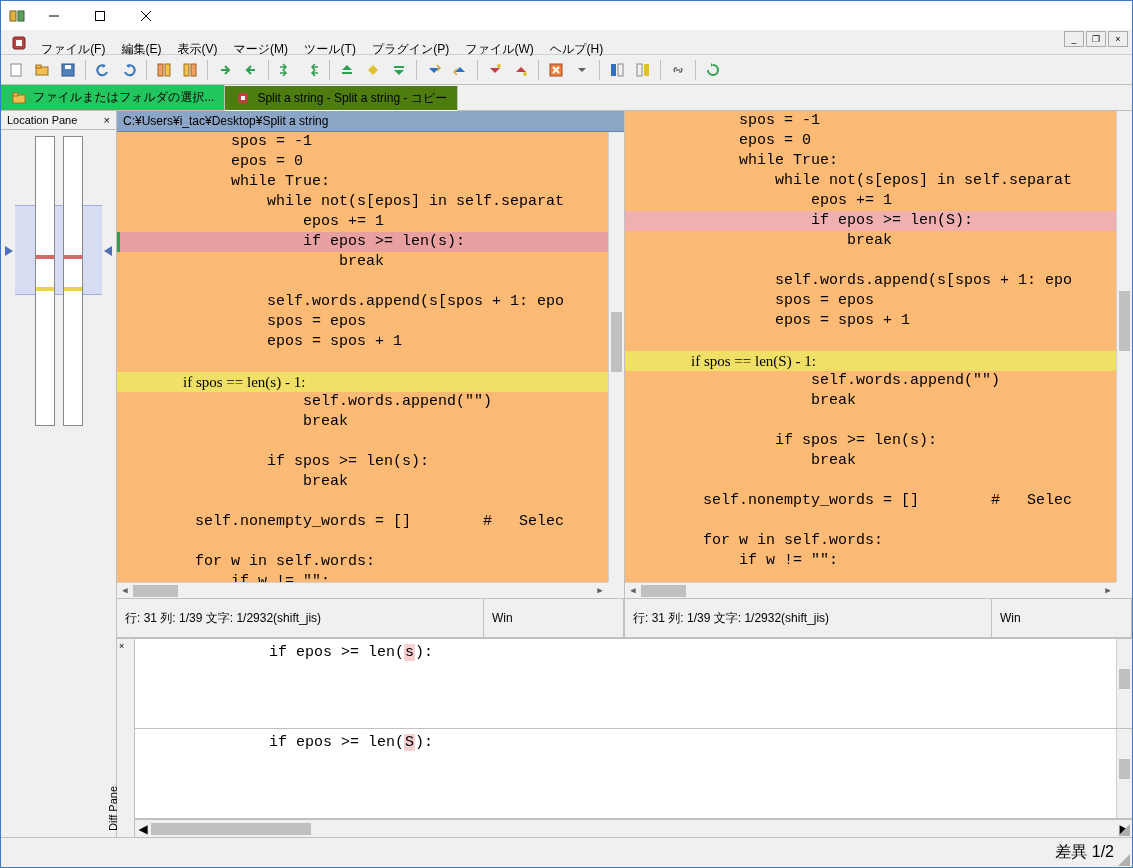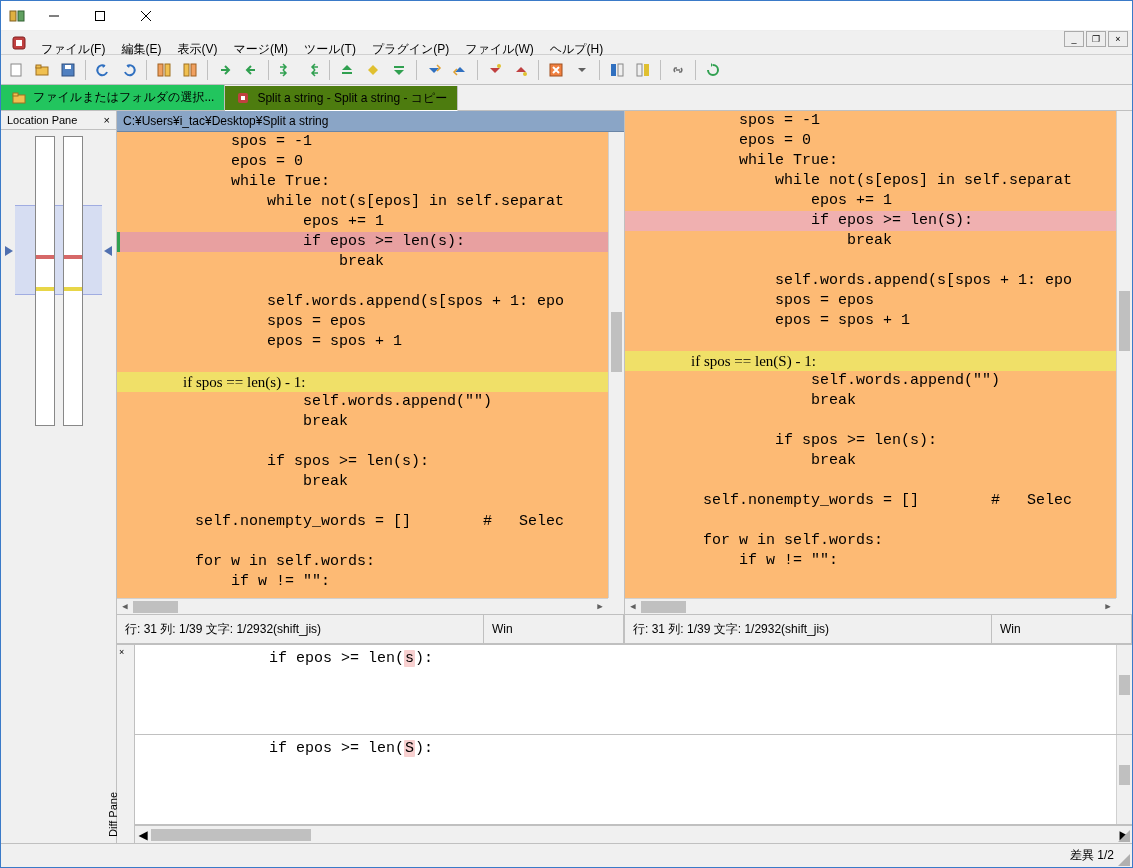--- a/index.html
+++ b/index.html
@@ -176,21 +176,21 @@
   position:absolute; bottom:0; left:0; right:16px;
   height:16px; background:#f0f0f0; border-top:1px solid #d0d0d0;
   display:flex; align-items:center;
 }
 .hscroll .arrow { width:16px; height:14px; display:flex; align-items:center; justify-content:center; color:#606060; font-size:9px; }
 .hscroll .track { flex:1; height:14px; position:relative; }
 .hscroll .thumb { position:absolute; top:1px; bottom:1px; background:#c0c0c0; }
 .corner { position:absolute; right:0; bottom:0; width:16px; height:16px; background:#f0f0f0; }
 
 .pane-status {
-  height:29px; background:#f0f0f0; border-top:1px solid #c0c0c0;
+  height:39px; background:#f0f0f0; border-top:1px solid #c0c0c0;
   display:flex; align-items:flex-start; font-size:12px;
 }
 .ps-cell { padding:0 8px; border-right:1px solid #c0c0c0; height:100%; display:flex; align-items:center; }
 .ps-cell.wide { flex:1; }
 
 .diff-pane {
   height:200px;
   border-top:2px solid #c0c0c0;
   display:flex;
 }
@@ -229,28 +229,28 @@
 }
 .diff-text { padding:4px 8px; white-space:pre; }
 .hl-char { background:#f8d0d0; padding:0 1px; border-radius:1px; }
 .diff-vscroll { position:absolute; right:0; top:0; bottom:0; width:16px; background:#f0f0f0; border-left:1px solid #d0d0d0; }
 .diff-hscroll { height:18px; background:#f0f0f0; border-top:1px solid #c0c0c0; display:flex; align-items:center; position:relative; }
 .grip { position:absolute; right:2px; bottom:1px; width:14px; height:14px; }
 .grip::before { content:""; position:absolute; right:0; bottom:0; width:0; height:0;
   border-left:12px solid transparent; border-bottom:12px solid #b0b0b0; }
 
 .statusbar {
-  height:24px;
+  height:30px;
   border-top:1px solid #c0c0c0;
   background:#f0f0f0;
   display:flex;
   align-items:center;
   justify-content:flex-end;
   padding:0 18px 0 8px;
-  font-size:12px;
+  font-size:16px;
   position:relative;
 }
 .sbgrip { position:absolute; right:2px; bottom:1px; width:14px; height:14px; }
 .sbgrip::before { content:""; position:absolute; right:0; bottom:0; width:0; height:0;
   border-left:12px solid transparent; border-bottom:12px solid #b0b0b0; }
 
 svg { display:block; }
 </style>
 </head>
 <body>

